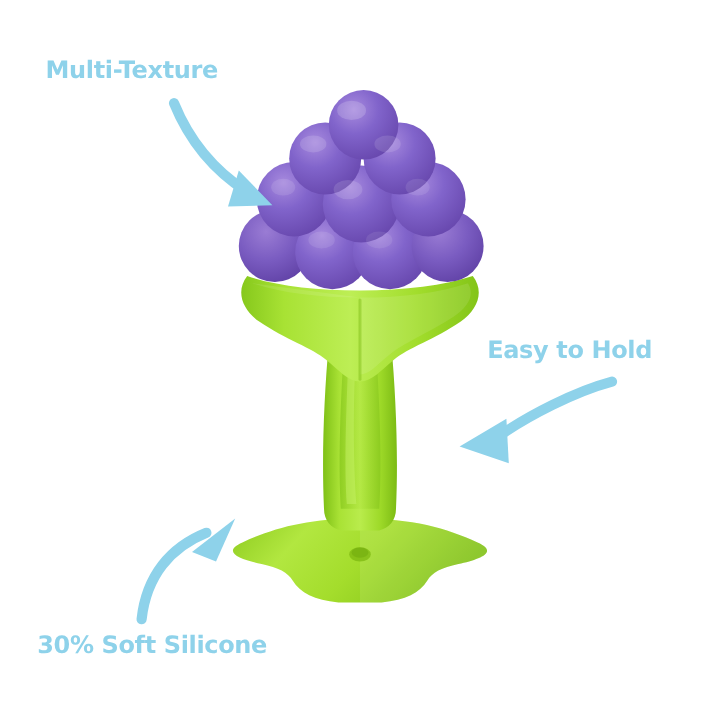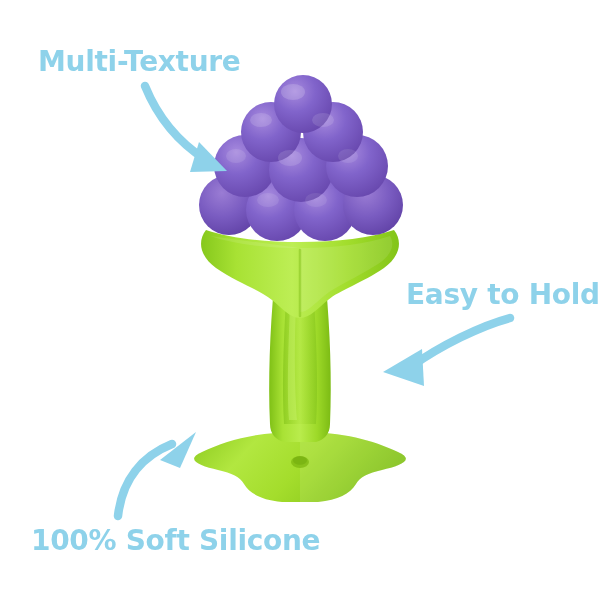--- a/index.html
+++ b/index.html
@@ -22,21 +22,21 @@
     position: absolute;
     top: 0;
     left: 0;
     width: 600px;
     height: 600px;
   }
   .anno-label {
     position: absolute;
     font-family: "DejaVu Sans", sans-serif;
     font-weight: bold;
-    font-size: 28px;
+    font-size: 20px;
     letter-spacing: -0.3px;
     color: #8ed2ea;
     white-space: nowrap;
     line-height: 1;
     user-select: none;
   }
   #label-multi-texture { left: 38px;  top: 48px; }
   #label-easy-to-hold  { left: 406px; top: 281px; }
   #label-soft-silicone { left: 31px;  top: 527px; }
 </style>
@@ -172,15 +172,15 @@
     <g>
       <path d="M118 516 C 122 480, 142 456, 172 444" stroke="#8ed2ea" stroke-width="8.5" fill="none" stroke-linecap="round"></path>
       <path d="M160 460 L 196 432 L 180 468 Z" fill="#8ed2ea"></path>
     </g>
   </svg>
 
   <div class="anno-label" id="label-multi-texture">Multi-Texture</div>
 
   <div class="anno-label" id="label-easy-to-hold">Easy to Hold</div>
 
-  <div class="anno-label" id="label-soft-silicone">100% Soft Silicone</div>
+  <div class="anno-label" id="label-soft-silicone">30% Soft Silicone</div>
 
 </div>
 
 </body></html>

